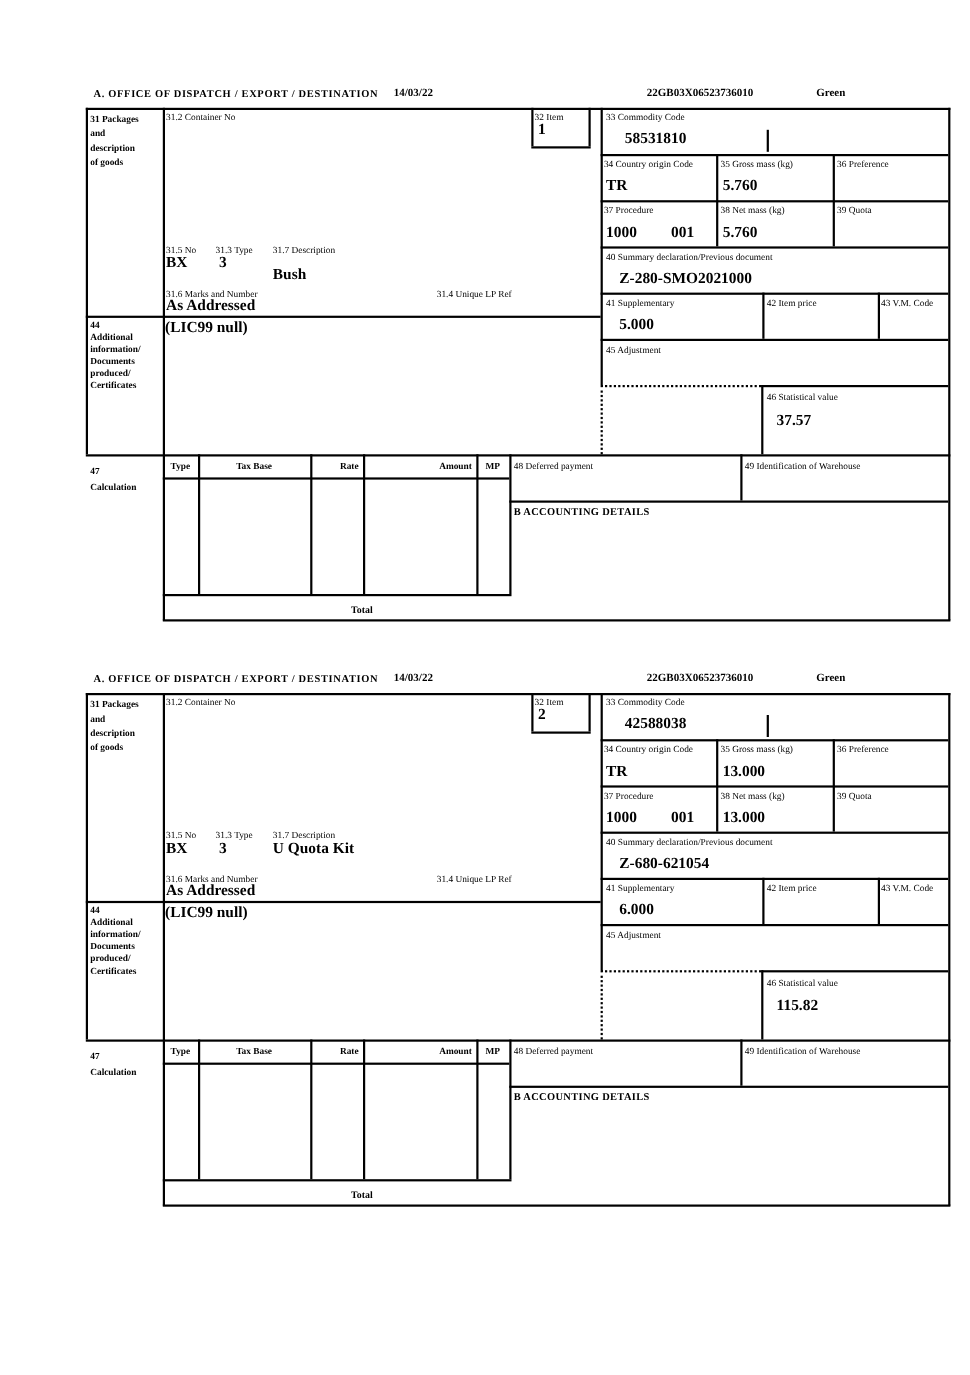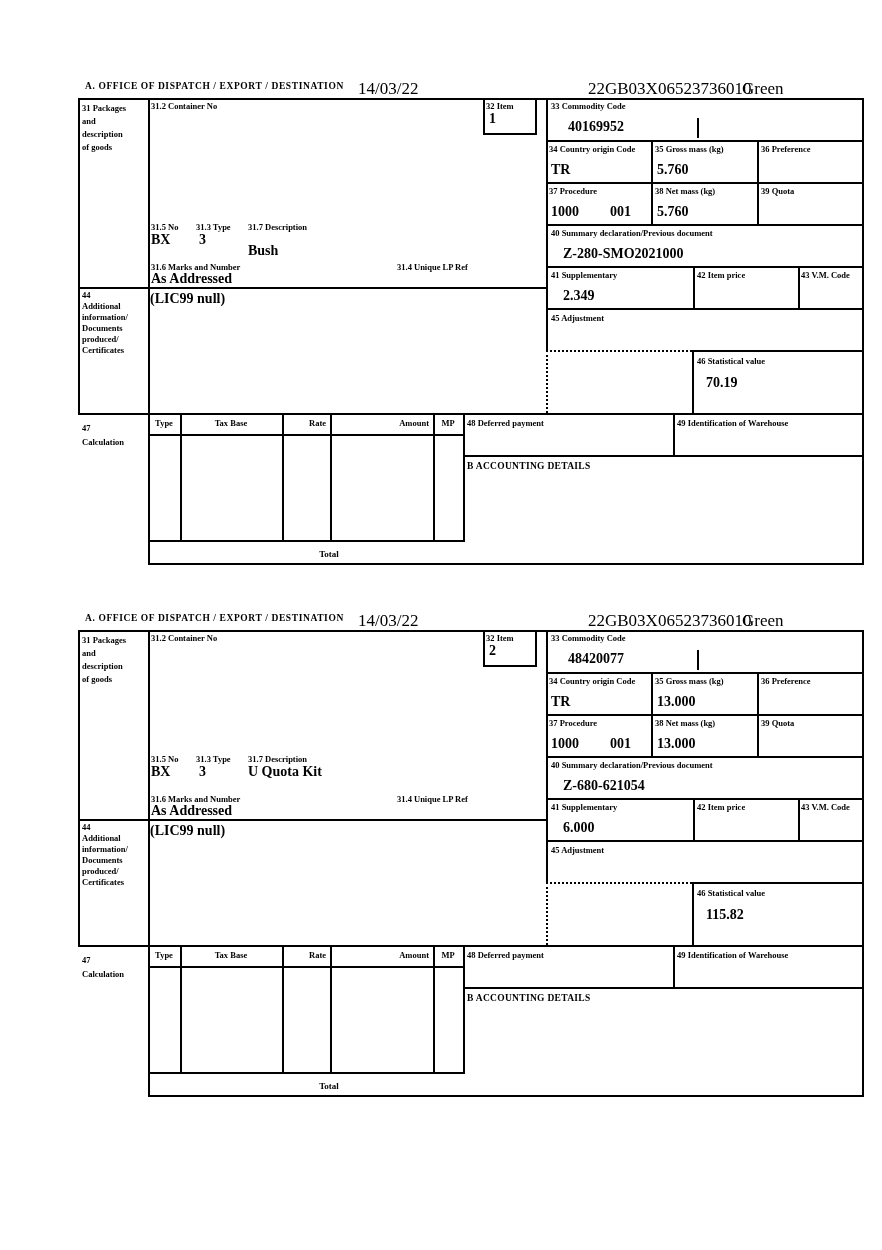--- a/index.html
+++ b/index.html
@@ -5,24 +5,24 @@
   html,body{margin:0;padding:0;background:#fff;}
   #sheet{
     position:relative;width:882px;height:1250px;background:#ffffff;
     font-family:"Liberation Serif","DejaVu Serif",serif;color:#000;overflow:hidden;
   }
   .form-section{position:absolute;left:0;width:748px;height:486px;}
   .hl{position:absolute;height:0;border-top:2px solid #000;}
   .vl{position:absolute;width:0;border-left:2px solid #000;}
   .dot-h{border-top-style:dotted;}
   .dot-v{border-left-style:dotted;}
-  .lbl{position:absolute;font-size:8.5px;font-weight:bold;line-height:10px;white-space:nowrap;}
+  .lbl{position:absolute;font-size:8.5px;font-weight:normal;line-height:10px;white-space:nowrap;}
   .val{position:absolute;font-size:14px;font-weight:bold;line-height:15px;white-space:nowrap;}
   .hdrline{position:absolute;font-size:9.5px;font-weight:bold;letter-spacing:.6px;white-space:nowrap;}
-  .hdrval{position:absolute;font-size:17px;font-weight:normal;white-space:nowrap;}
+  .hdrval{position:absolute;font-size:10px;font-weight:bold;white-space:nowrap;}
   .stack{position:absolute;font-size:8.5px;font-weight:bold;}
   .stack31{left:82px;top:23px;line-height:13px;width:62px;}
   .stack44{left:82px;top:211px;line-height:11px;width:62px;}
   .stack47{left:82px;top:342px;line-height:14px;width:62px;}
   .th{position:absolute;top:339px;font-size:8.5px;font-weight:bold;text-align:center;}
   .th.right{text-align:right;}
   .acct{position:absolute;font-size:9.5px;font-weight:bold;letter-spacing:.3px;white-space:nowrap;}
   .total{position:absolute;left:148px;width:362px;top:470px;text-align:center;font-size:9px;font-weight:bold;}
 </style>
 </head>
@@ -77,41 +77,41 @@
     <div class="stack stack31">
       <div>31 Packages</div>
       <div>and</div>
       <div>description</div>
       <div>of goods</div>
     </div>
     <span class="lbl" style="left:151px;top:22px;">31.2 Container No</span>
     <span class="lbl" style="left:486px;top:22px;">32 Item</span>
     <span class="val" style="left:489px;top:32px;">1</span>
     <span class="lbl" style="left:551px;top:22px;">33 Commodity Code</span>
-    <span class="val" style="left:568px;top:40px;">40169952</span>
+    <span class="val" style="left:568px;top:40px;">58531810</span>
     <span class="lbl" style="left:549px;top:65px;">34 Country origin Code</span>
     <span class="val" style="left:551px;top:83px;">TR</span>
     <span class="lbl" style="left:655px;top:65px;">35 Gross mass (kg)</span>
     <span class="val" style="left:657px;top:83px;">5.760</span>
     <span class="lbl" style="left:761px;top:65px;">36 Preference</span>
     <span class="lbl" style="left:549px;top:107px;">37 Procedure</span>
     <span class="val" style="left:551px;top:125px;">1000</span>
     <span class="val" style="left:610px;top:125px;">001</span>
     <span class="lbl" style="left:655px;top:107px;">38 Net mass (kg)</span>
     <span class="val" style="left:657px;top:125px;">5.760</span>
     <span class="lbl" style="left:761px;top:107px;">39 Quota</span>
     <span class="lbl" style="left:551px;top:149px;">40 Summary declaration/Previous document</span>
     <span class="val" style="left:563px;top:167px;">Z-280-SMO2021000</span>
     <span class="lbl" style="left:551px;top:191px;">41 Supplementary</span>
-    <span class="val" style="left:563px;top:209px;">2.349</span>
+    <span class="val" style="left:563px;top:209px;">5.000</span>
     <span class="lbl" style="left:697px;top:191px;">42 Item price</span>
     <span class="lbl" style="left:801px;top:191px;">43 V.M. Code</span>
     <span class="lbl" style="left:551px;top:234px;">45 Adjustment</span>
     <span class="lbl" style="left:697px;top:277px;">46 Statistical value</span>
-    <span class="val" style="left:706px;top:296px;">70.19</span>
+    <span class="val" style="left:706px;top:296px;">37.57</span>
 
     <span class="lbl" style="left:151px;top:143px;">31.5 No</span>
     <span class="lbl" style="left:196px;top:143px;">31.3 Type</span>
     <span class="lbl" style="left:248px;top:143px;">31.7 Description</span>
     <span class="val" style="left:151px;top:153px;">BX</span>
     <span class="val" style="left:199px;top:153px;">3</span>
     <span class="val" style="left:248px;top:164px;">Bush</span>
     <span class="lbl" style="left:151px;top:183px;">31.6 Marks and Number</span>
     <span class="lbl" style="left:397px;top:183px;">31.4 Unique LP Ref</span>
     <span class="val" style="left:151px;top:192px;">As Addressed</span>
@@ -189,21 +189,21 @@
     <div class="stack stack31">
       <div>31 Packages</div>
       <div>and</div>
       <div>description</div>
       <div>of goods</div>
     </div>
     <span class="lbl" style="left:151px;top:22px;">31.2 Container No</span>
     <span class="lbl" style="left:486px;top:22px;">32 Item</span>
     <span class="val" style="left:489px;top:32px;">2</span>
     <span class="lbl" style="left:551px;top:22px;">33 Commodity Code</span>
-    <span class="val" style="left:568px;top:40px;">48420077</span>
+    <span class="val" style="left:568px;top:40px;">42588038</span>
     <span class="lbl" style="left:549px;top:65px;">34 Country origin Code</span>
     <span class="val" style="left:551px;top:83px;">TR</span>
     <span class="lbl" style="left:655px;top:65px;">35 Gross mass (kg)</span>
     <span class="val" style="left:657px;top:83px;">13.000</span>
     <span class="lbl" style="left:761px;top:65px;">36 Preference</span>
     <span class="lbl" style="left:549px;top:107px;">37 Procedure</span>
     <span class="val" style="left:551px;top:125px;">1000</span>
     <span class="val" style="left:610px;top:125px;">001</span>
     <span class="lbl" style="left:655px;top:107px;">38 Net mass (kg)</span>
     <span class="val" style="left:657px;top:125px;">13.000</span>

